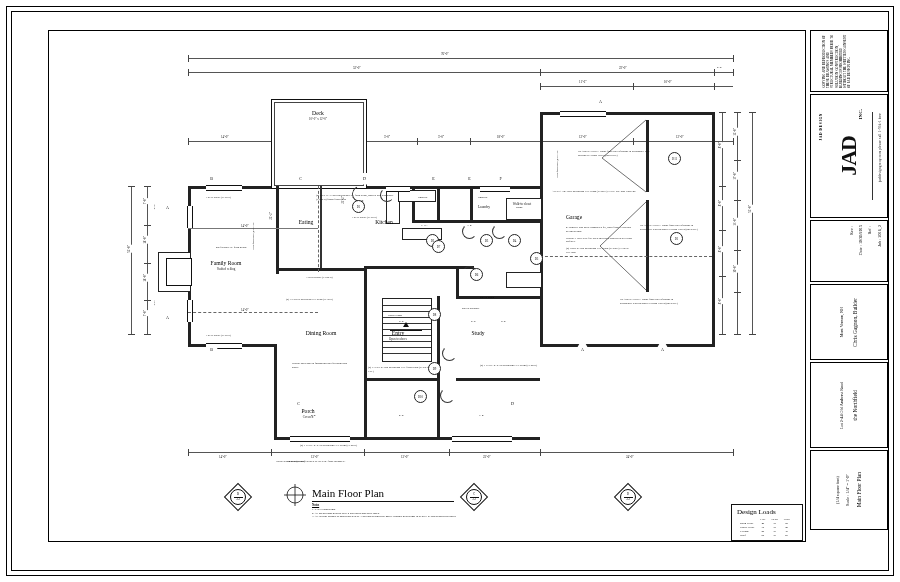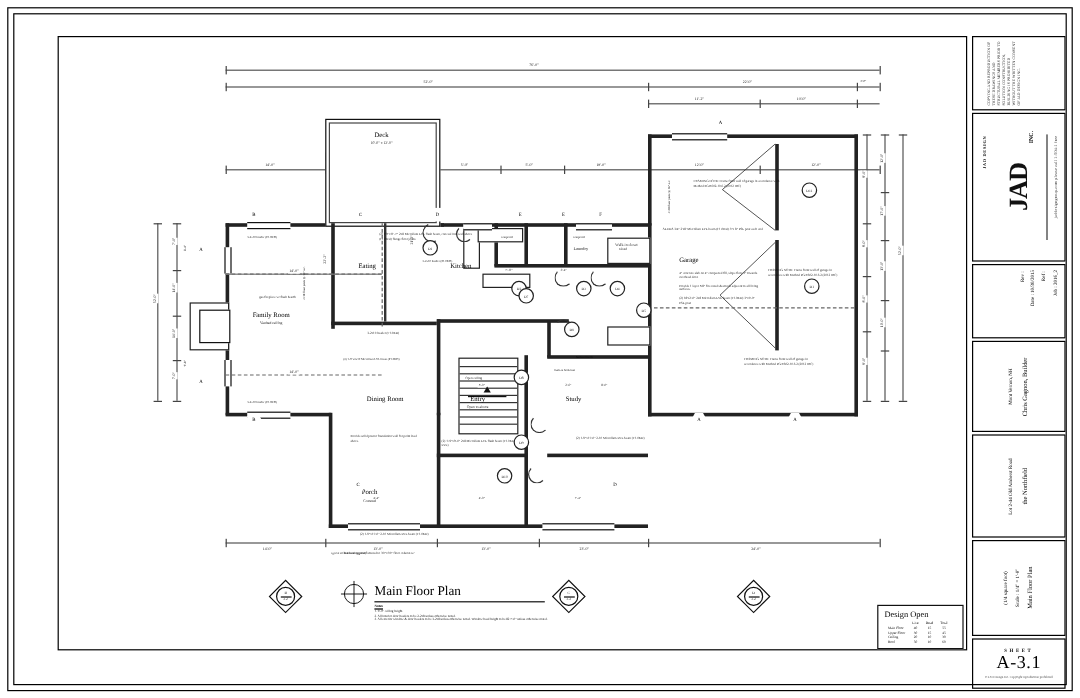--- a/index.html
+++ b/index.html
@@ -498,21 +498,21 @@
     <line x1="0" y1="11" x2="22" y2="11" stroke="#111" stroke-width="0.8"></line>
   </svg>
   <div class="abs plan-title" style="left:312px;top:487px;">Main Floor Plan</div>
   <div class="abs rule" style="left:312px;top:501px;width:142px;"></div>
   <div class="abs notes-hd" style="left:312px;top:503px;">Notes</div>
   <div class="abs notes-blk" style="left:312px;top:508px;width:170px;">1. 9'-0" ceiling height.
 2. All interior door headers to be 2-2x8 unless otherwise noted.
 3. All exterior window &amp; door headers to be 3-2x8 unless otherwise noted. Window head height to be 82 7'-0" unless otherwise noted.</div>
 
   <div class="abs loads" style="left:731px;top:504px;width:60px;">
-    <h4>Design Open</h4>
+    <h4>Design Loads</h4>
     <table>
       <tbody>
           <tr>
         <th></th>
         <th>Live</th>
         <th>Dead</th>
         <th>Total</th>
       </tr>
       <tr>
         <td class="lbl">Main Floor</td>
@@ -584,22 +584,16 @@
     </div>
 
     <div class="tb-box" style="top:420px;height:80px;">
       <div style="position:absolute;inset:5px;display:flex;flex-direction:row-reverse;gap:4px;align-items:center;justify-content:center;">
         <div class="vert md">Main Floor Plan</div>
         <div class="vert sm">Scale : 1/4" = 1'-0"</div>
         <div class="vert sm">(1/4 square foot)</div>
       </div>
     </div>
 
-    <div class="sheetno" style="top:502px;height:42px;">
-      <div class="cap">SHEET</div>
-      <div class="num">A-3.1</div>
-      <div class="foot">© JAD Design Inc.
-Copyright reproduction prohibited</div>
-    </div>
 
   </div>
 
 </div>
 
 </body></html>

